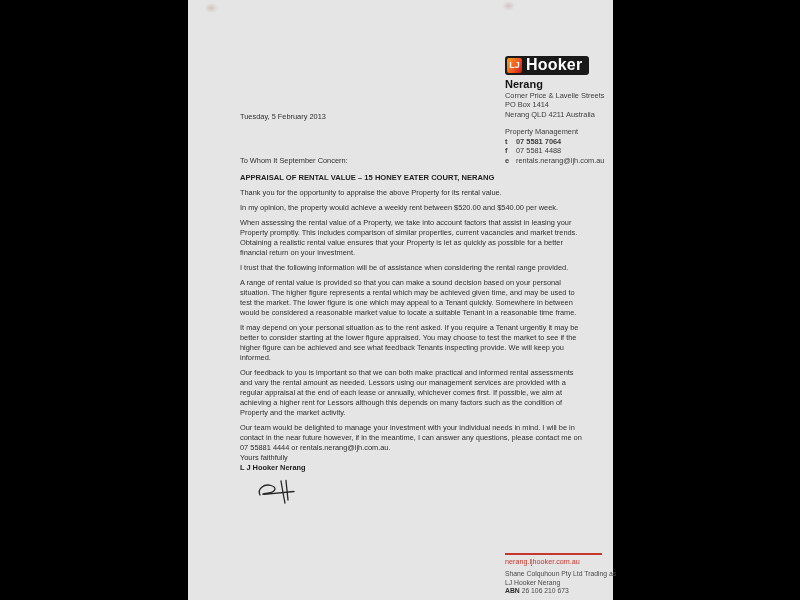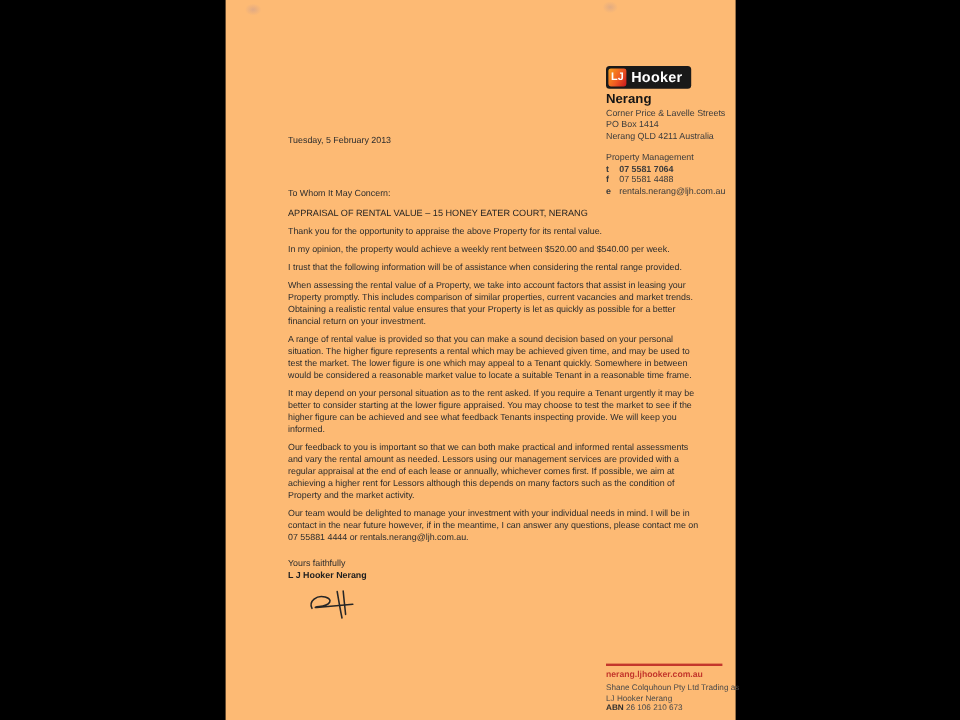--- a/index.html
+++ b/index.html
@@ -3,21 +3,21 @@
 <meta charset="utf-8">
 <style>
   html, body { margin:0; padding:0; }
   body {
     width:800px; height:600px; position:relative;
     background:#000000; overflow:hidden;
     font-family:"Liberation Sans", sans-serif;
   }
   .scan-page {
     position:absolute; left:188px; top:0; width:425px; height:600px;
-    background:#fdba74;
+    background:#e5e5e5;
   }
   
   .smudge { position:absolute; border-radius:50%; pointer-events:none; }
   .smudge.s1 { left:16px; top:3px; width:14px; height:10px;
     background:radial-gradient(ellipse at center, rgba(190,150,150,0.45), rgba(190,150,150,0) 70%); }
   .smudge.s2 { left:314px; top:1px; width:13px; height:10px;
     background:radial-gradient(ellipse at center, rgba(185,150,150,0.4), rgba(185,150,150,0) 70%); }
 
   
   .letterhead { position:absolute; left:317px; top:54px; width:100px; }
@@ -25,46 +25,46 @@
     display:inline-flex; align-items:center;
     background:#191919; border-radius:3px; padding:2px 7px 2px 2px; height:19px;
     box-sizing:border-box;
   }
   .brand-lj {
     width:15px; height:15px; border-radius:2px; margin-right:4px;
     background:linear-gradient(120deg,#f9a11b 0%, #f05a22 55%, #c8161d 100%);
     color:#ffffff; font-weight:bold; font-size:9px;
     display:flex; align-items:center; justify-content:center;
   }
-  .brand-word { color:#ffffff; font-size:12px; font-weight:bold; letter-spacing:0.2px; }
+  .brand-word { color:#ffffff; font-size:16px; font-weight:bold; letter-spacing:0.2px; }
   .office-name { margin-top:3px; font-size:11px; font-weight:bold; color:#151515; }
   .lh-address { margin-top:1px; font-size:7.4px; line-height:9.5px; color:#3c3c3c; }
   .lh-dept { margin-top:8px; font-size:7.4px; line-height:9.5px; color:#3c3c3c; }
   .contact-row { display:flex; font-size:7.4px; line-height:9.5px; color:#3c3c3c; }
   .contact-label { width:11px; font-weight:bold; }
   .contact-row.em .contact-value { font-weight:bold; }
 
   
   .letter-body {
     position:absolute; left:52px; top:107px; width:346px;
     color:#2d2d2d; font-size:7.4px; line-height:10px;
   }
   .letter-body p { margin:5px 0 0 0; }
   .date-line { margin:0; }
   .salutation { margin-top:34px !important; }
-  .subject { font-weight:normal; margin-top:7px !important; color:#1f1f1f; font-size:7.6px; }
-  .closing { margin-top:12px; }
+  .subject { font-weight:bold; margin-top:7px !important; color:#1f1f1f; font-size:7.6px; }
+  .closing { }
   .closing-company { font-weight:bold; color:#1f1f1f; }
   .signature-wrap { margin:5px 0 3px 14px; height:30px; }
   .signatory { font-weight:bold; color:#1f1f1f; line-height:10px; }
 
   
   .page-footer { position:absolute; left:317px; top:553px; width:120px; }
   .footer-rule { width:97px; height:2px; background:#c3372c; margin-bottom:2px; }
-  .footer-site { color:#c3372c; font-weight:bold; font-size:7.2px; line-height:9px; }
+  .footer-site { color:#c3372c; font-weight:normal; font-size:7.2px; line-height:9px; }
   .footer-company { margin-top:4px; font-size:6.8px; line-height:8.6px; color:#4a4a4a; }
   .footer-abn { font-size:6.8px; line-height:8.6px; color:#4a4a4a; }
   .footer-abn .abn-label { font-weight:bold; color:#2d2d2d; }
 </style>
 </head>
 <body>
 
 <div class="scan-page">
 
   <div class="smudge s1"></div>
@@ -91,26 +91,26 @@
       <span class="contact-value">07 5581 4488</span>
     </div>
     <div class="contact-row">
       <span class="contact-label">e</span>
       <span class="contact-value">rentals.nerang@ljh.com.au</span>
     </div>
   </div>
 
   <div class="letter-body">
     <p class="date-line">Tuesday, 5 February 2013</p>
-    <p class="salutation">To Whom It May Concern:</p>
+    <p class="salutation">To Whom It September Concern:</p>
     <p class="subject">APPRAISAL OF RENTAL VALUE – 15 HONEY EATER COURT, NERANG</p>
     <p>Thank you for the opportunity to appraise the above Property for its rental value.</p>
     <p>In my opinion, the property would achieve a weekly rent between $520.00 and $540.00 per week.</p>
+    <p>When assessing the rental value of a Property, we take into account factors that assist in leasing your Property promptly. This includes comparison of similar properties, current vacancies and market trends. Obtaining a realistic rental value ensures that your Property is let as quickly as possible for a better financial return on your investment.</p>
     <p>I trust that the following information will be of assistance when considering the rental range provided.</p>
-    <p>When assessing the rental value of a Property, we take into account factors that assist in leasing your Property promptly. This includes comparison of similar properties, current vacancies and market trends. Obtaining a realistic rental value ensures that your Property is let as quickly as possible for a better financial return on your investment.</p>
     <p>A range of rental value is provided so that you can make a sound decision based on your personal situation.  The higher figure represents a rental which may be achieved given time, and may be used to test the market.  The lower figure is one which may appeal to a Tenant quickly.  Somewhere in between would be considered a reasonable market value to locate a suitable Tenant in a reasonable time frame.</p>
     <p>It may depend on your personal situation as to the rent asked. If you require a Tenant urgently it may be better to consider starting at the lower figure appraised. You may choose to test the market to see if the higher figure can be achieved and see what feedback Tenants inspecting provide. We will keep you informed.</p>
     <p>Our feedback to you is important so that we can both make practical and informed rental assessments and vary the rental amount as needed. Lessors using our management services are provided with a regular appraisal at the end of each lease or annually, whichever comes first.  If possible, we aim at achieving a higher rent for Lessors although this depends on many factors such as the condition of Property and the market activity.</p>
     <p>Our team would be delighted to manage your investment with your individual needs in mind. I will be in contact in the near future however, if in the meantime, I can answer any questions, please contact me on 07 55881 4444 or rentals.nerang@ljh.com.au.</p>
 
     <div class="closing">
       <div>Yours faithfully</div>
       <div class="closing-company">L J Hooker Nerang</div>
       <div class="signature-wrap">
         <svg width="52" height="30" viewBox="0 0 52 30" aria-hidden="true">

